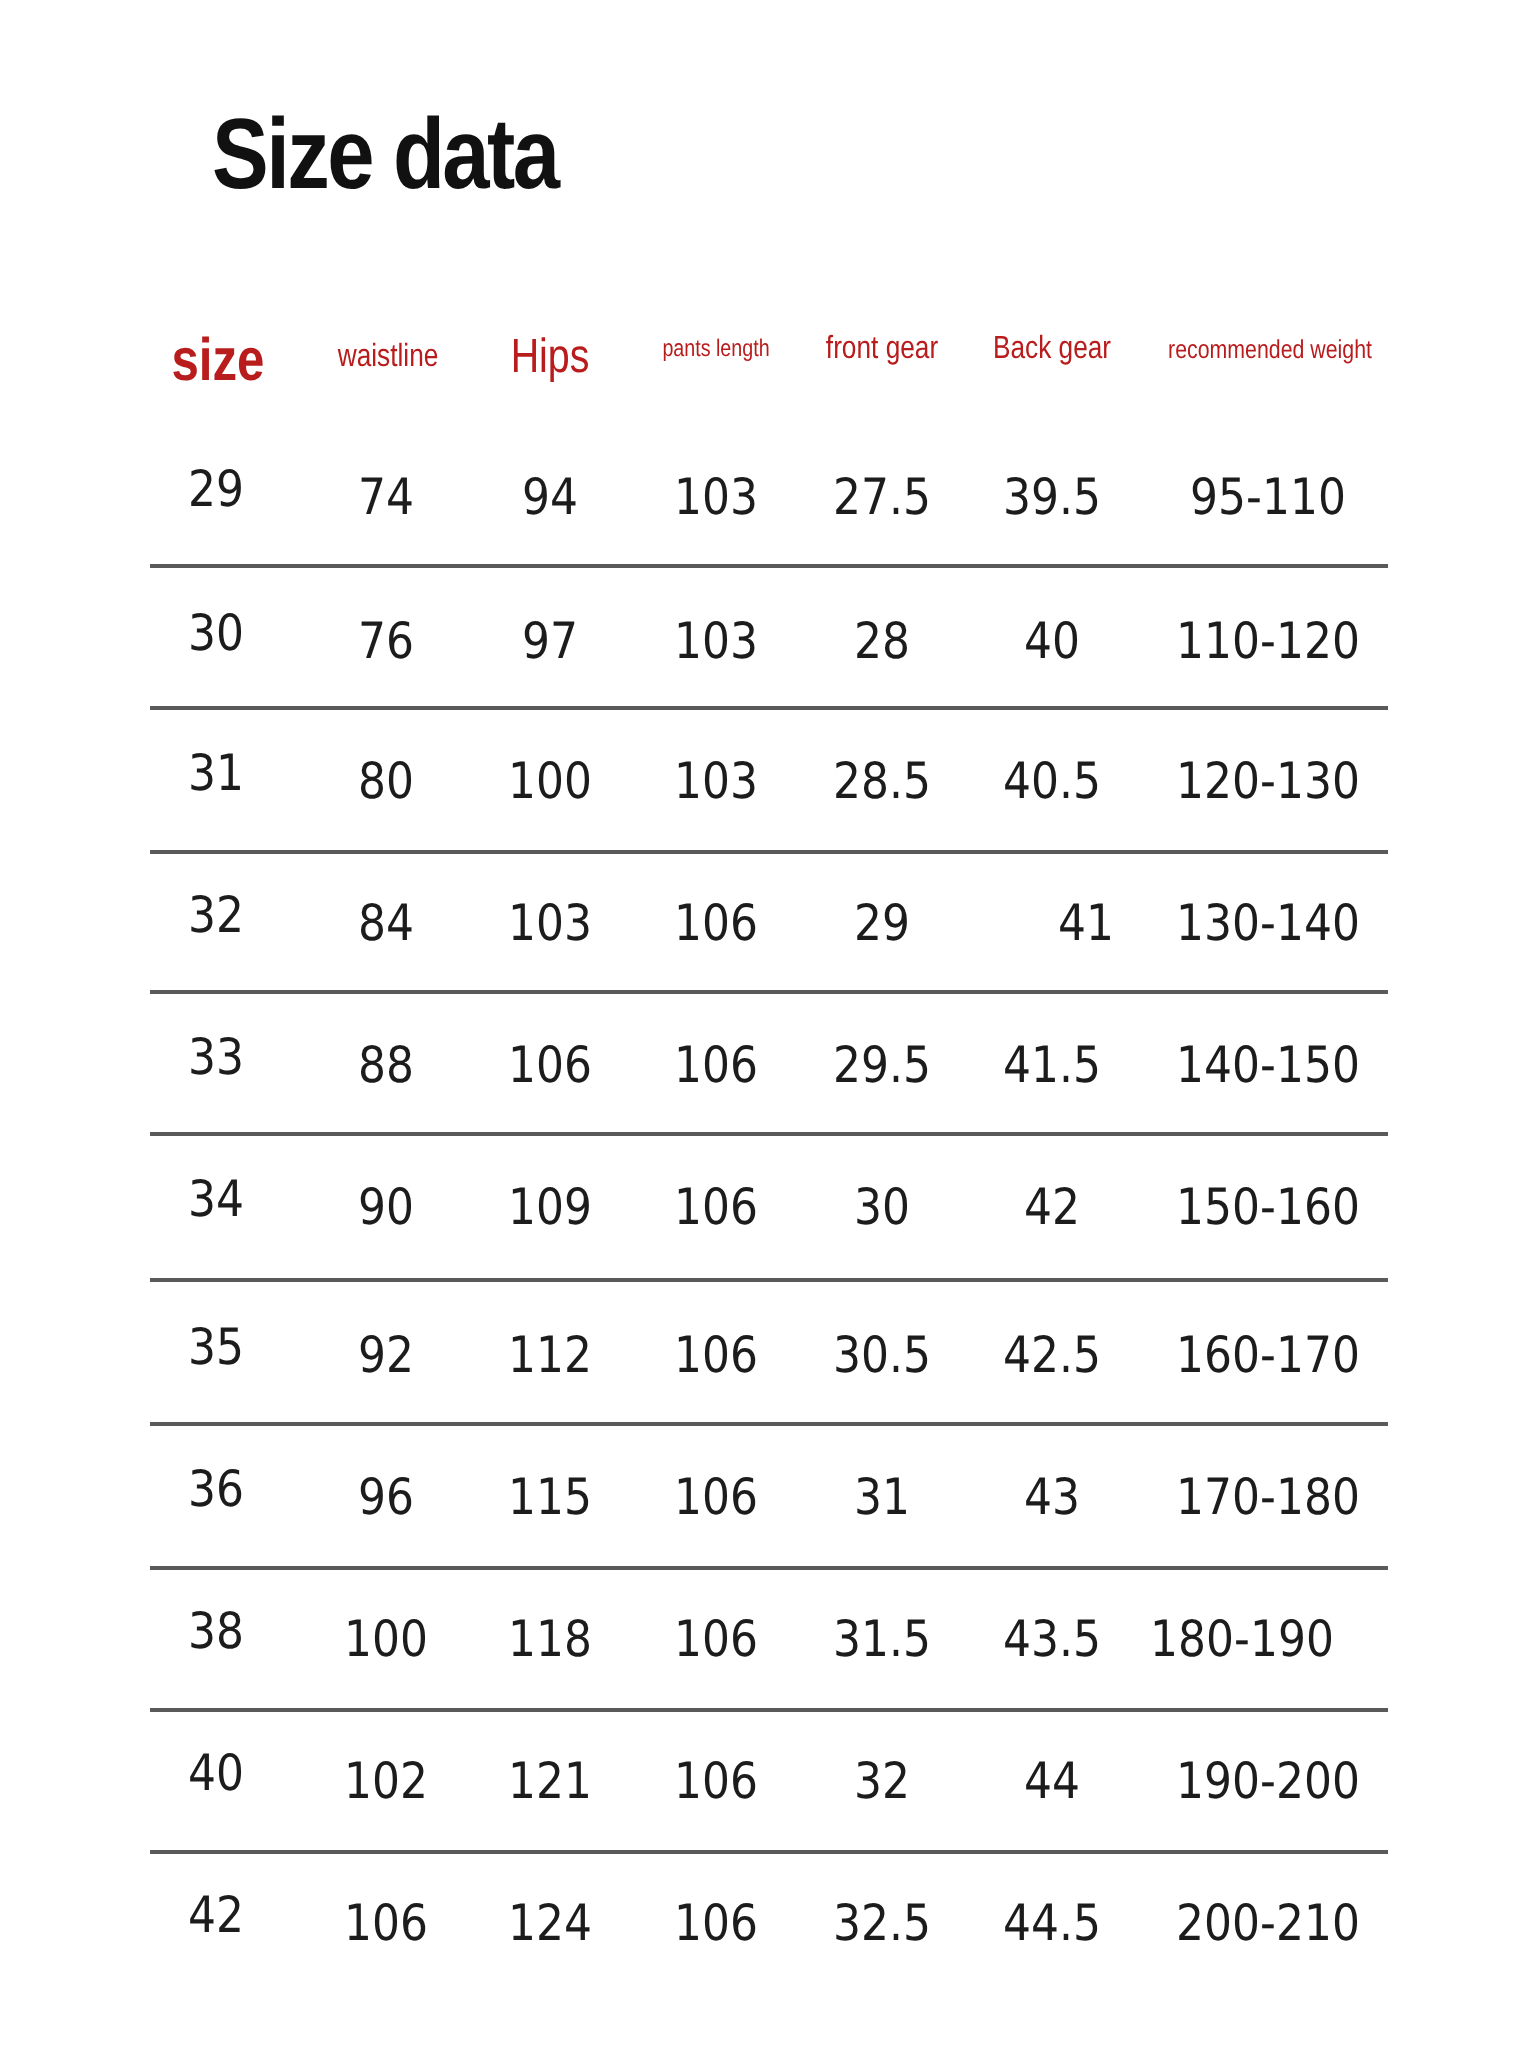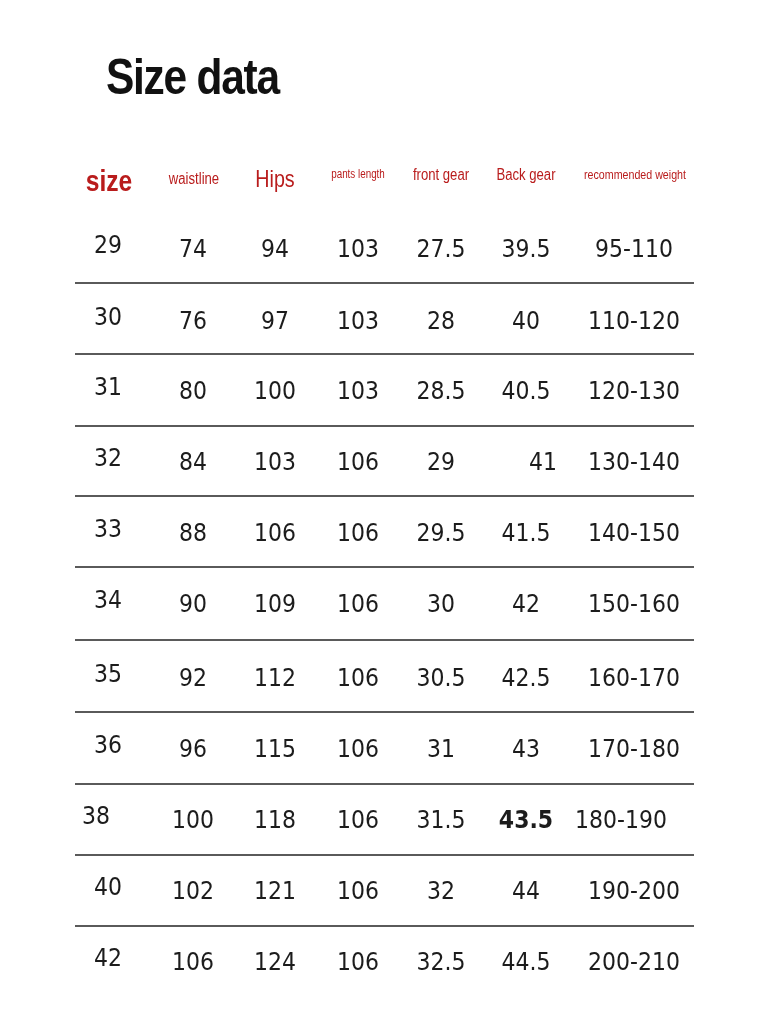--- a/index.html
+++ b/index.html
@@ -101,26 +101,26 @@
     <div class="row" style="top: 734px; text-align: right;">
       <div class="cell" style="left: 108px; top: -4px;"><span>36</span></div>
       <div class="cell" style="left: 193px; top: 0px;"><span>96</span></div>
       <div class="cell" style="left: 275px; top: 0px;"><span>115</span></div>
       <div class="cell" style="left: 358px; top: 0px;"><span>106</span></div>
       <div class="cell" style="left: 441px; top: 0px;"><span>31</span></div>
       <div class="cell" style="left: 526px; top: 0px;"><span>43</span></div>
       <div class="cell" style="left: 634px; top: 0px;"><span>170-180</span></div>
     </div>
     <div class="row" style="top: 805px;">
-      <div class="cell" style="left: 96px; top: -4px;"><span>38</span></div>
+      <div class="cell" style="left: 108px; top: -4px;"><span>38</span></div>
       <div class="cell" style="left: 193px; top: 0px;"><span>100</span></div>
       <div class="cell" style="left: 275px; top: 0px;"><span>118</span></div>
       <div class="cell" style="left: 358px; top: 0px;"><span>106</span></div>
       <div class="cell" style="left: 441px; top: 0px; text-decoration: underline;"><span>31.5</span></div>
-      <div class="cell" style="left: 526px; top: 0px; font-weight: bold;"><span>43.5</span></div>
+      <div class="cell" style="left: 526px; top: 0px;"><span>43.5</span></div>
       <div class="cell" style="left: 621px; top: 0px;"><span>180-190</span></div>
     </div>
     <div class="row" style="top: 876px;">
       <div class="cell" style="left: 108px; top: -4px;"><span>40</span></div>
       <div class="cell" style="left: 193px; top: 0px;"><span>102</span></div>
       <div class="cell" style="left: 275px; top: 0px;"><span>121</span></div>
       <div class="cell" style="left: 358px; top: 0px;"><span>106</span></div>
       <div class="cell" style="left: 441px; top: 0px;"><span>32</span></div>
       <div class="cell" style="left: 526px; top: 0px;"><span>44</span></div>
       <div class="cell" style="left: 634px; top: 0px;"><span>190-200</span></div>

